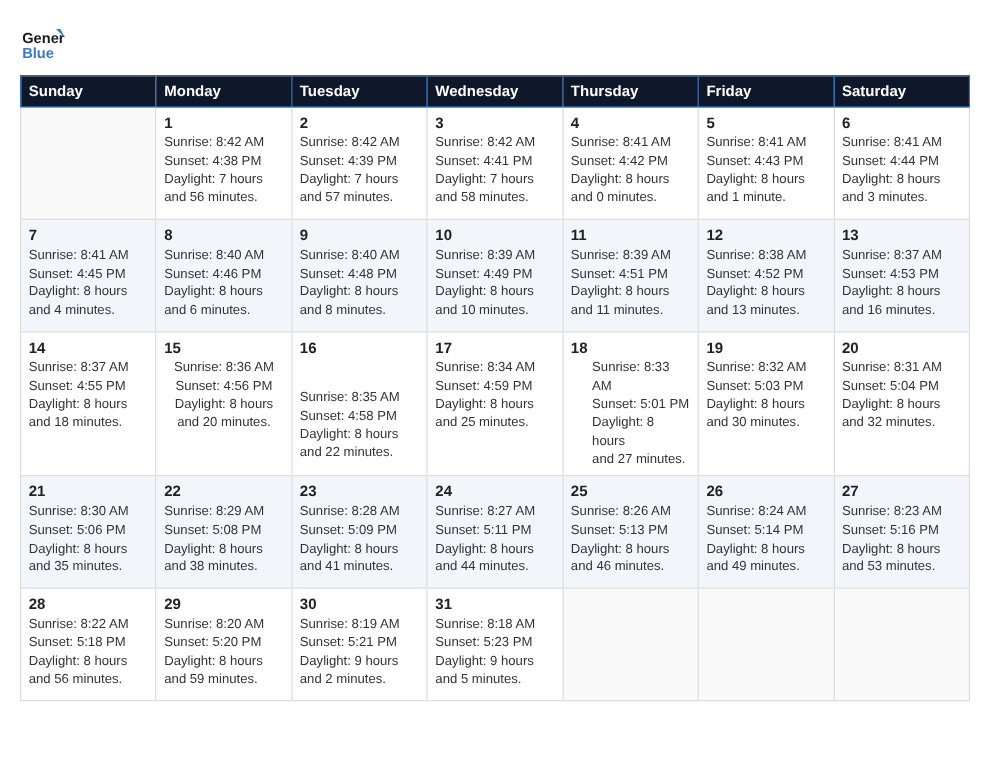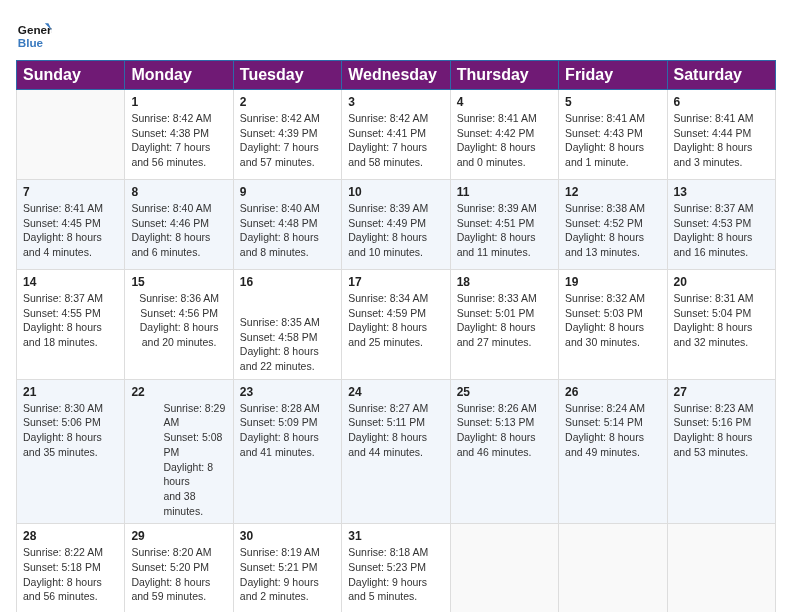--- a/index.html
+++ b/index.html
@@ -36,23 +36,23 @@
     .location-title {
       font-size: 15px;
       color: #444;
     }
     table {
       width: 100%;
       border-collapse: collapse;
       font-size: 11px;
     }
     thead tr th {
-      background-color: #701a75;
+      background-color: #0f172a;
       color: #fff;
-      font-size: 16px;
+      font-size: 12px;
       font-weight: bold;
       padding: 5px 6px;
       text-align: left;
       border: 1px solid #2d6aa8;
     }
     tbody tr {
       border-bottom: 1px solid #ddd;
     }
     tbody tr:nth-child(even) {
       background: #f2f6fb;
@@ -235,21 +235,21 @@
         </td>
         <td>
           <span class="day-num">17</span>
           <div class="day-info" style="white-space: pre-line;">Sunrise: 8:34 AM
 Sunset: 4:59 PM
 Daylight: 8 hours
 and 25 minutes.</div>
         </td>
         <td>
           <span class="day-num">18</span>
-          <div class="day-info" style="white-space: pre-line;">Sunrise: 8:33 AM
+          <div class="day-info" style="white-space: pre-line; margin-left: 17px;">Sunrise: 8:33 AM
 Sunset: 5:01 PM
 Daylight: 8 hours
 and 27 minutes.</div>
         </td>
         <td>
           <span class="day-num">19</span>
           <div class="day-info" style="white-space: pre-line;">Sunrise: 8:32 AM
 Sunset: 5:03 PM
 Daylight: 8 hours
 and 30 minutes.</div>
@@ -265,21 +265,21 @@
       <tr>
         <td>
           <span class="day-num">21</span>
           <div class="day-info" style="white-space: pre-line;">Sunrise: 8:30 AM
 Sunset: 5:06 PM
 Daylight: 8 hours
 and 35 minutes.</div>
         </td>
         <td>
           <span class="day-num">22</span>
-          <div class="day-info" style="white-space: pre-line; margin-left: 32px;">Sunrise: 8:29 AM
+          <div class="day-info" style="white-space: pre-line;">Sunrise: 8:29 AM
 Sunset: 5:08 PM
 Daylight: 8 hours
 and 38 minutes.</div>
         </td>
         <td>
           <span class="day-num">23</span>
           <div class="day-info" style="white-space: pre-line;">Sunrise: 8:28 AM
 Sunset: 5:09 PM
 Daylight: 8 hours
 and 41 minutes.</div>

